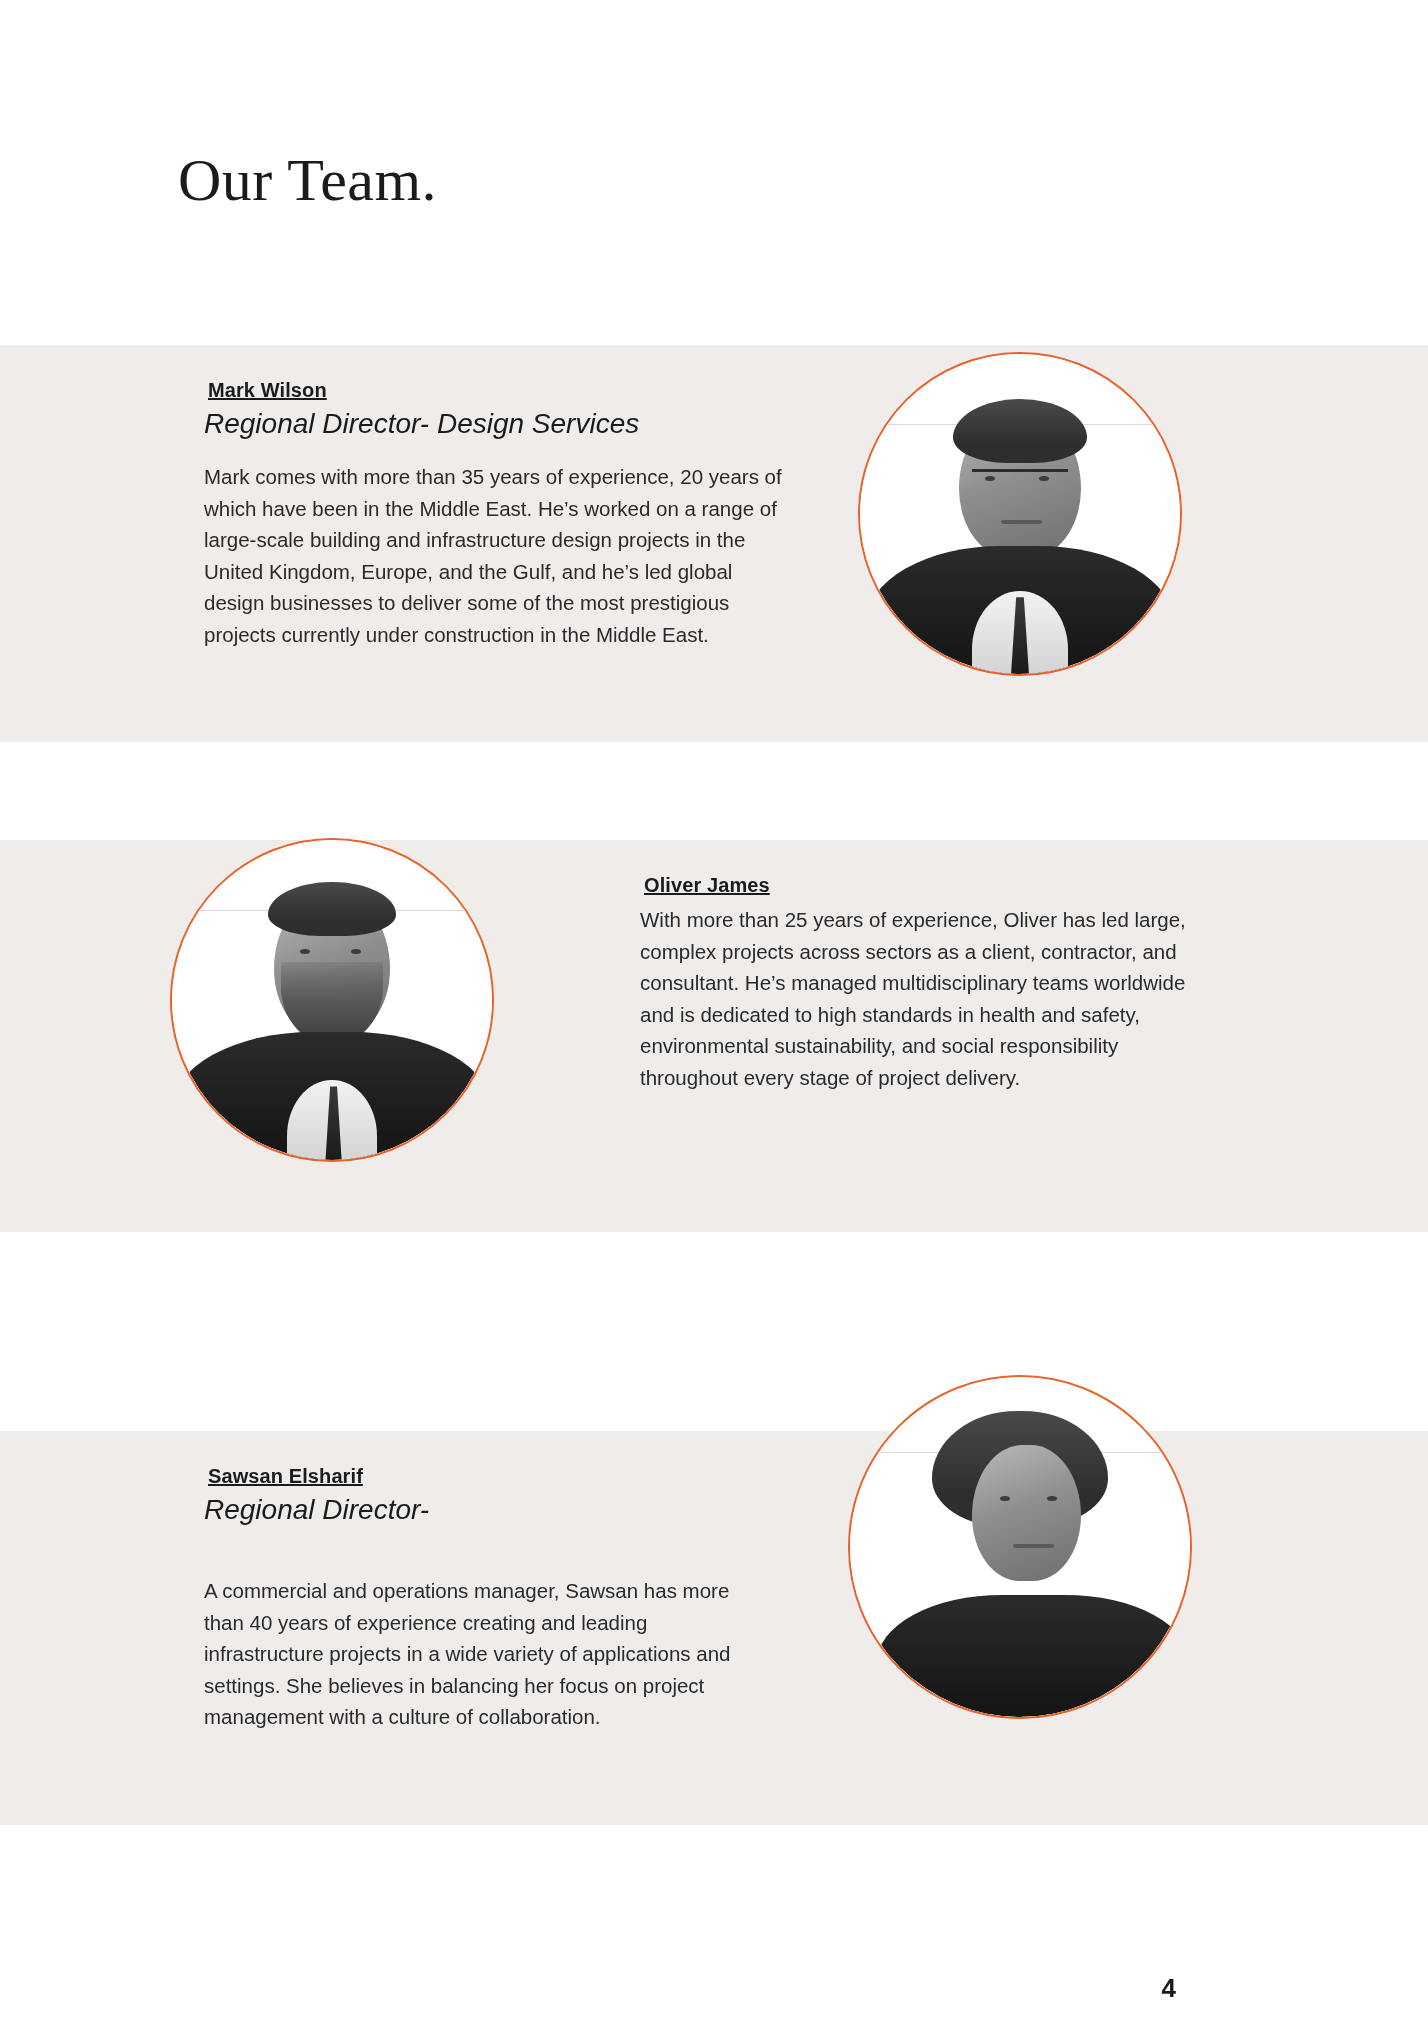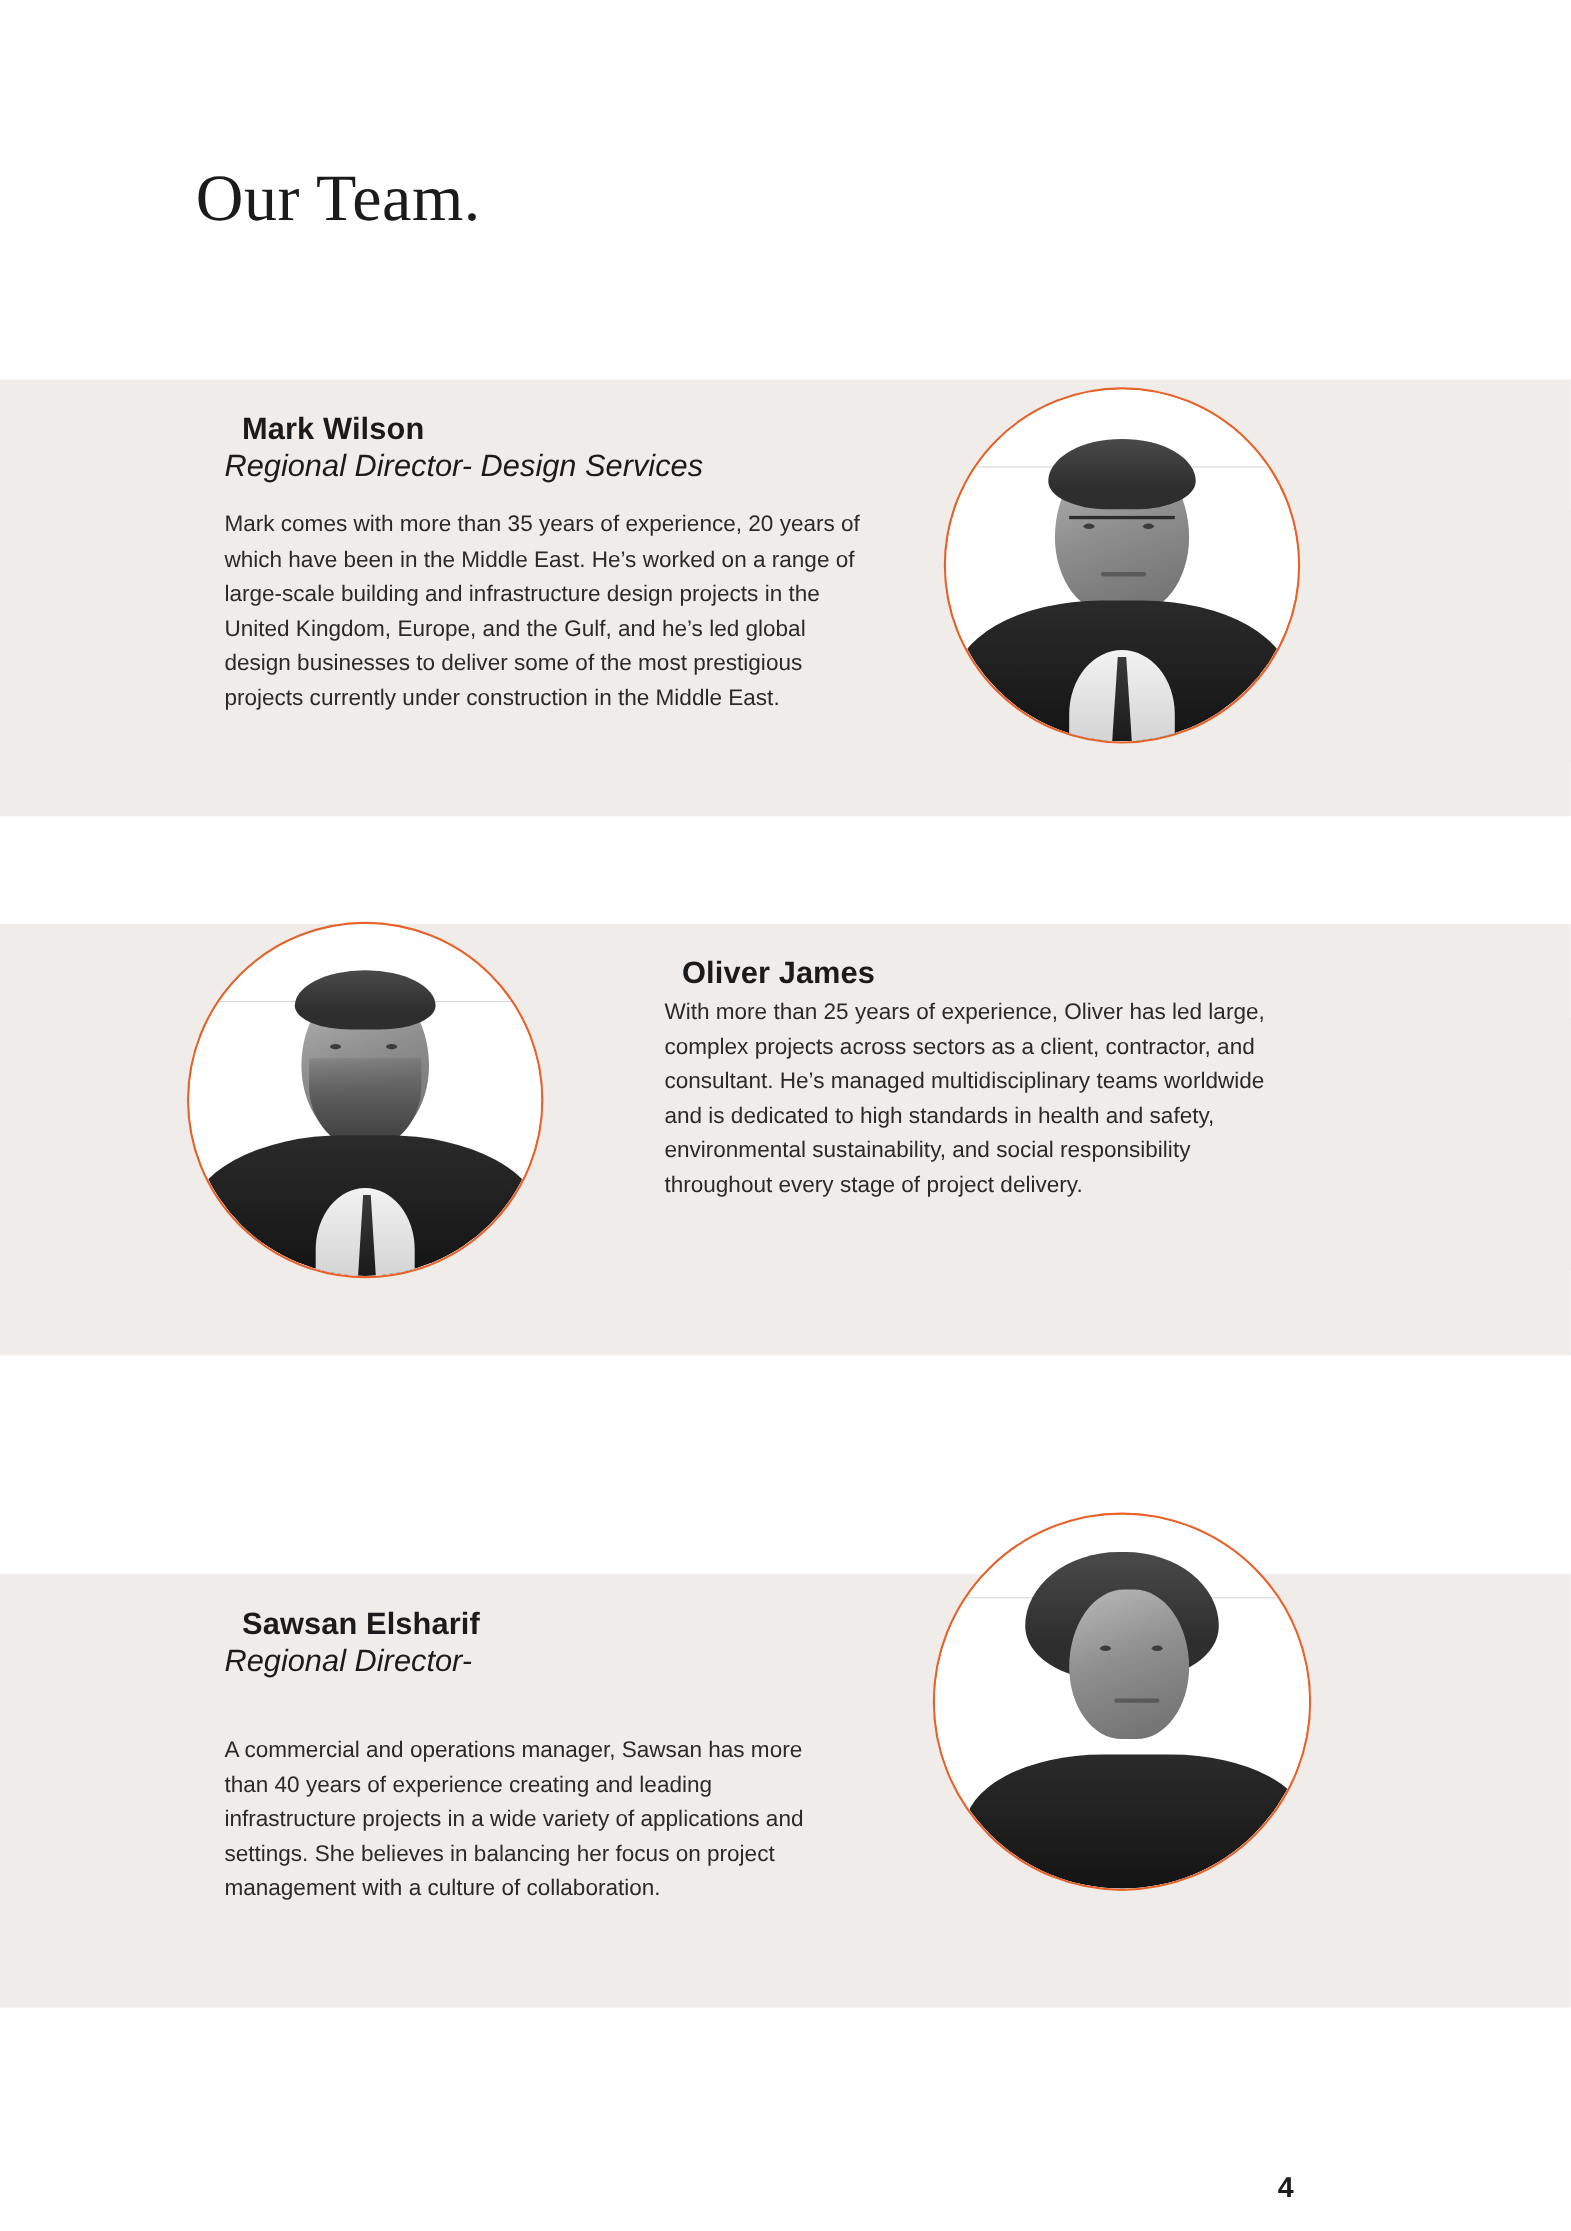--- a/index.html
+++ b/index.html
@@ -47,30 +47,31 @@
 
   .band-1 { top: 345px;  height: 397px; }
   .band-2 { top: 840px;  height: 392px; }
   .band-3 { top: 1431px; height: 394px; }
 
   .text-col {
     position: absolute;
     top: 0;
   }
   .band-1 .text-col { left: 204px; width: 580px; padding-top: 28px; }
-  .band-2 .text-col { left: 604px; width: 580px; padding-top: 28px; }
+  .band-2 .text-col { left: 640px; width: 580px; padding-top: 28px; }
   .band-3 .text-col { left: 204px; width: 560px; padding-top: 28px; }
 
   .member-name {
-    font-size: 28px;
+    font-size: 20px;
     line-height: 34px;
     font-weight: bold;
     color: #1b1b1b;
-    margin: 0 0 2px 16px;
+    margin: 0 0 2px 4px;
     letter-spacing: 0.1px;
+    text-decoration: underline;
   }
   .member-role {
     font-size: 28px;
     line-height: 30px;
     font-style: italic;
     color: #1b1b1b;
     margin: 0 0 22px 0;
   }
   .band-3 .member-role { margin-bottom: 50px; }
 

